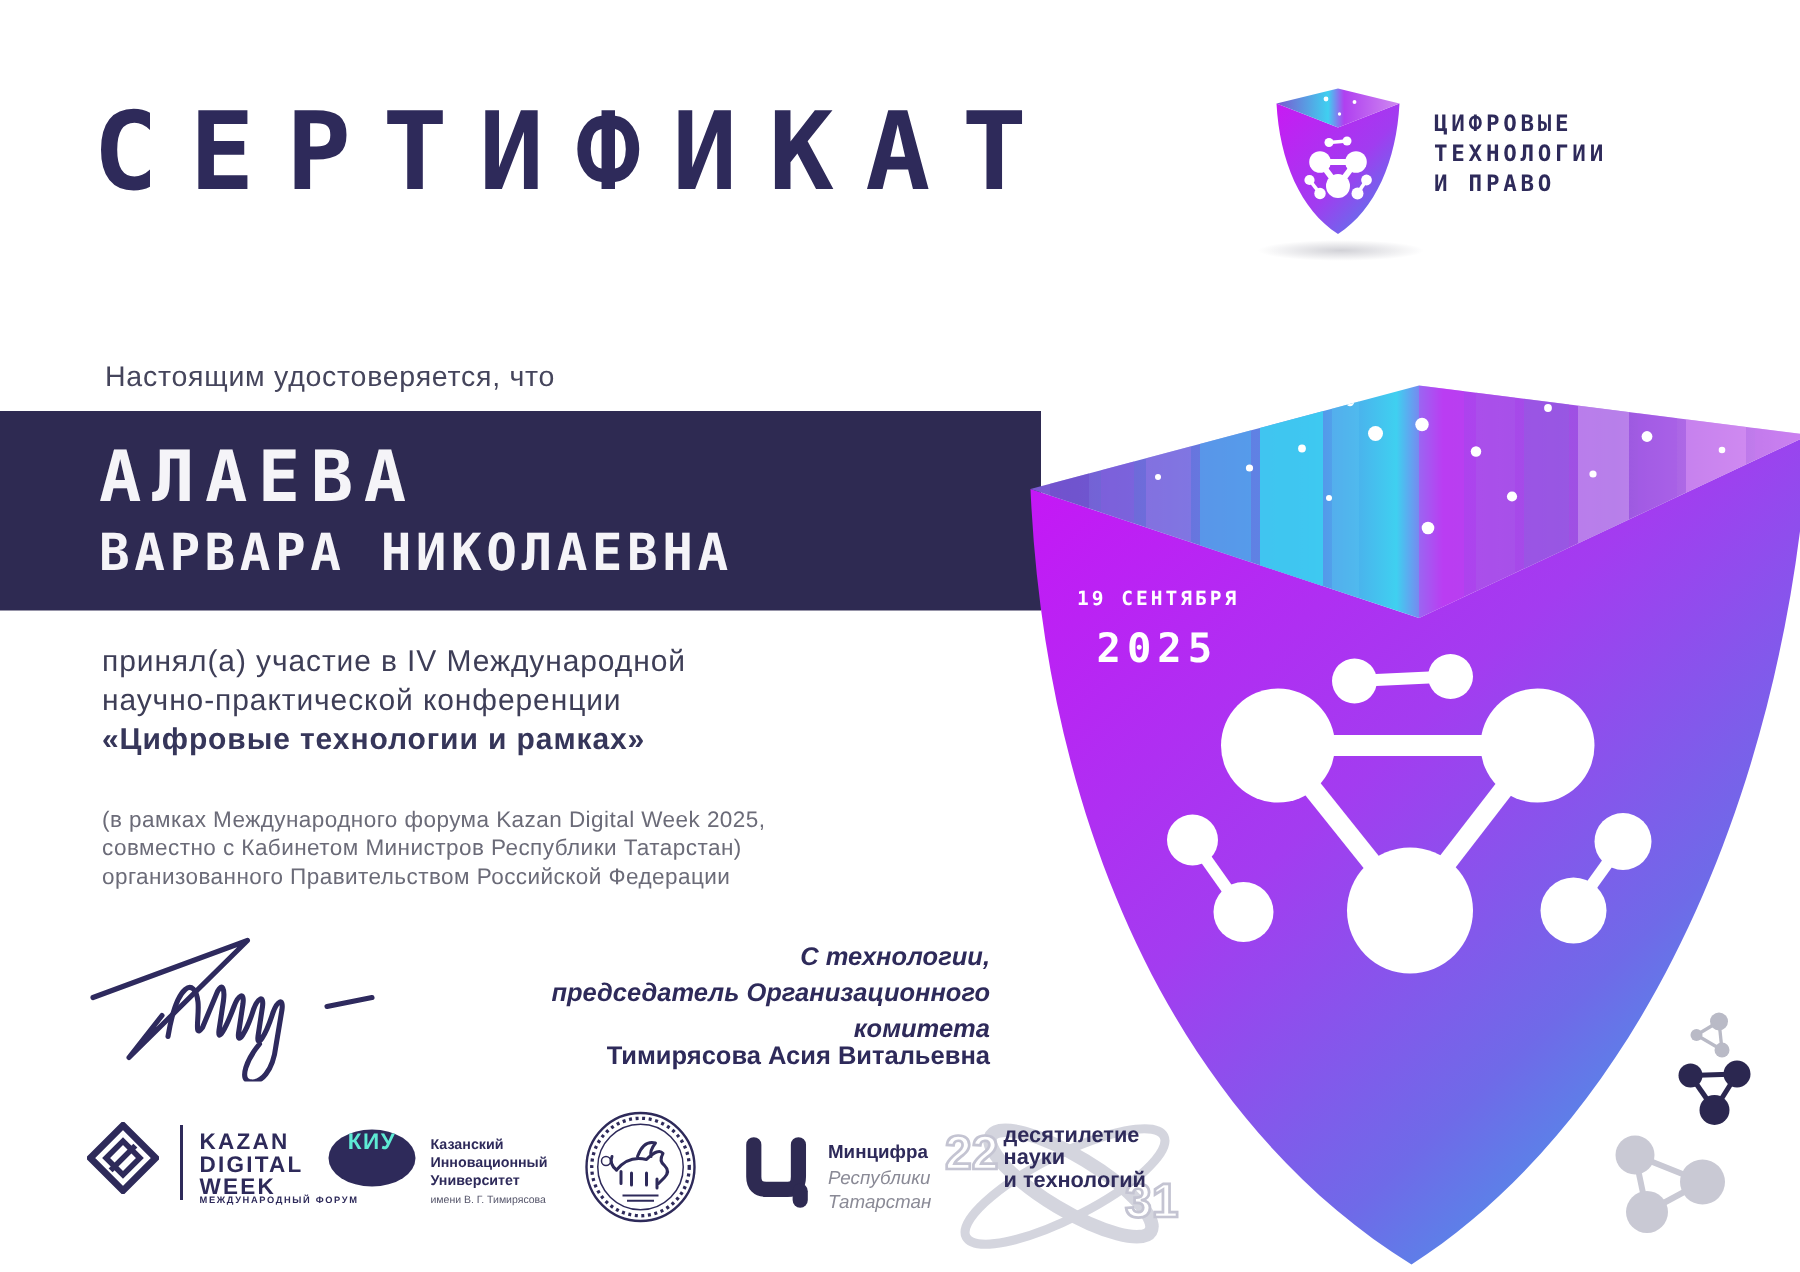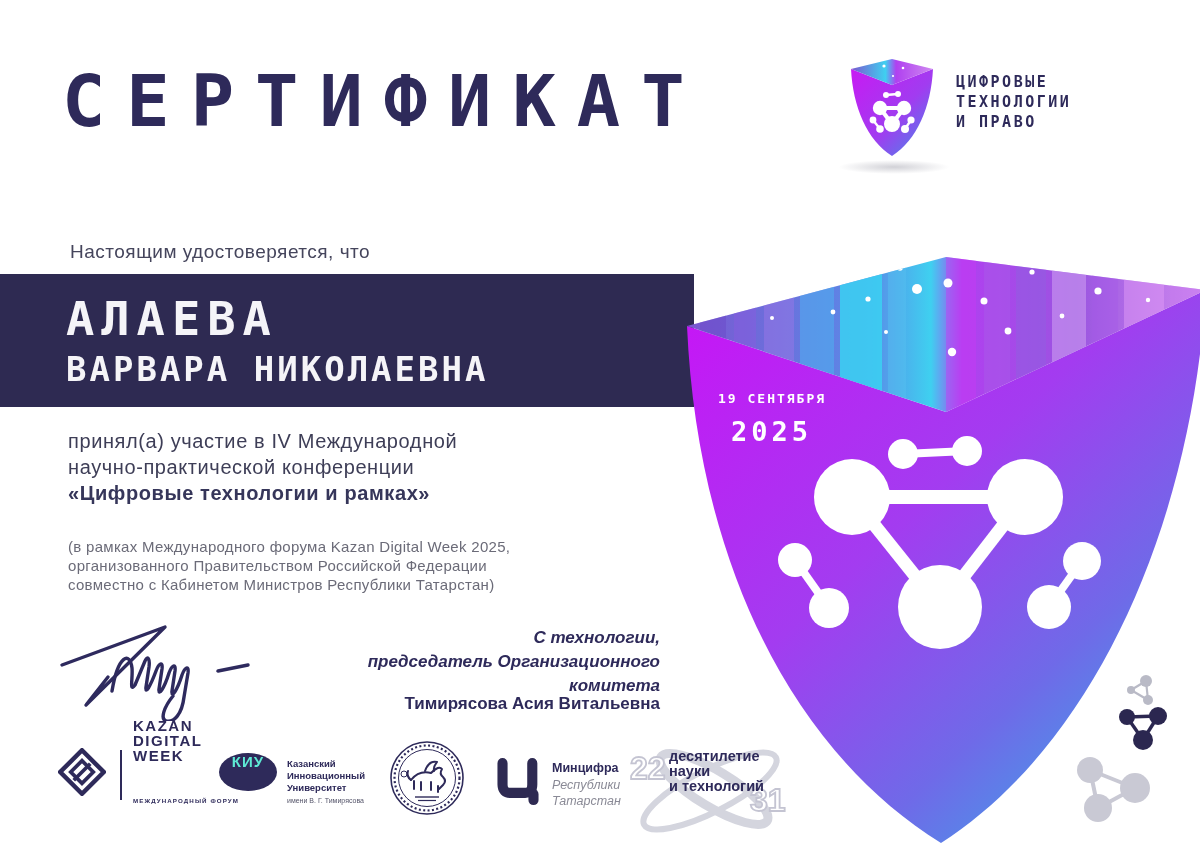--- a/index.html
+++ b/index.html
@@ -40,21 +40,21 @@
   
   .participation{left:68px;top:428px;font-size:20px;line-height:26px;color:#3e3e57;letter-spacing:.6px;}
   .participation b{color:#36365a;}
   .forum-note{left:68px;top:537px;font-size:15px;line-height:19px;color:#6b6b78;letter-spacing:.3px;}
   
   .sign-block{left:290px;top:626px;width:370px;text-align:right;color:#2e2a5a;
     font-size:17px;line-height:24px;font-style:italic;font-weight:bold;}
   .sign-name{left:290px;top:694px;width:370px;text-align:right;color:#2e2a5a;
     font-size:17px;font-weight:bold;}
   
-  .kdw-text{left:133px;top:718px;color:#2e2a5a;font-weight:bold;font-size:15px;line-height:15px;letter-spacing:1.5px;}
+  .kdw-text{left:133px;top:754px;color:#2e2a5a;font-weight:bold;font-size:15px;line-height:15px;letter-spacing:1.5px;}
   .kdw-sub{left:133px;top:797px;color:#2e2a5a;font-size:6.2px;letter-spacing:1.1px;font-weight:bold;}
   .kiu-text{left:287px;top:758px;color:#2e2a5a;font-weight:bold;font-size:9.5px;line-height:12px;}
   .kiu-sub{left:287px;top:797px;color:#55556a;font-size:7px;}
   .min-text1{left:552px;top:761px;color:#2e2a5a;font-weight:bold;font-size:12.5px;}
   .min-text2{left:552px;top:777px;color:#8a8a96;font-size:12.5px;line-height:16px;font-style:italic;}
 </style>
 </head>
 <body>
 
 <div class="abs cert-title">
@@ -110,22 +110,22 @@
 <div class="abs name-last">АЛАЕВА</div>
 <div class="abs name-first">ВАРВАРА НИКОЛАЕВНА</div>
 
 <div class="abs participation">
   <div>принял(а) участие в IV Международной</div>
   <div>научно-практической конференции</div>
   <b>«Цифровые технологии и рамках»</b>
 </div>
 <div class="abs forum-note">
   <div>(в рамках Международного форума Kazan Digital Week 2025,</div>
+  <div>совместно с Кабинетом Министров Республики Татарстан)</div>
   <div>организованного Правительством Российской Федерации</div>
-  <div>совместно с Кабинетом Министров Республики Татарстан)</div>
 </div>
 
 <svg class="abs" style="left:50px;top:613px" width="235" height="108" viewBox="0 0 235 108">
   <g fill="none" stroke="#2e2a5e" stroke-width="3.4" stroke-linecap="round" stroke-linejoin="round">
     <path d="M12,52 L115,14 L36,92 L58,64"></path>
     <path d="M62,78 C68,42 80,38 82,55 C83,65 79,80 85,72 L95,48 C98,42 100,46 99,54 L96,74 C95,82 100,74 106,58 C109,50 113,48 112,56 L109,76 C108,84 114,76 119,60 C122,52 126,50 125,58 L122,78 C121,86 127,78 132,62 C135,54 139,52 138,60 L134,84 C132,101 124,110 116,108 C110,106 114,94 123,83"></path>
     <path d="M168,58 L198,52"></path>
   </g>
 </svg>
 <div class="abs sign-block">

